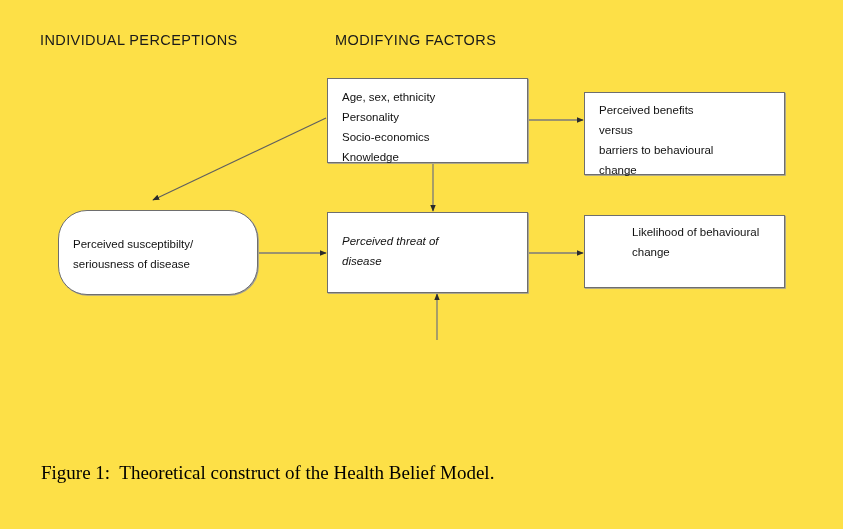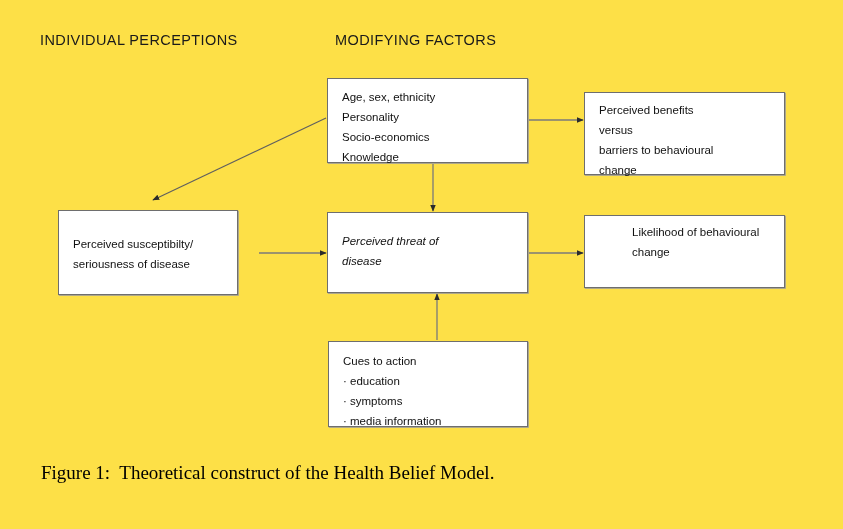--- a/index.html
+++ b/index.html
@@ -53,21 +53,21 @@
 
   
   #box-modifying-factors { left: 327px; top: 78px;  width: 201px; height: 85px; }
   #box-modifying-factors .box-text-wrap { top: 8px; }
 
   
   #box-perceived-benefits { left: 584px; top: 80px; width: 201px; height: 83px; margin-top: 12px; }
   #box-perceived-benefits .box-text-wrap { top: 7px; }
 
   
-  #box-perceived-susceptibility { left: 58px; top: 210px; width: 180px; height: 85px; }
+  #box-perceived-susceptibility { left: 58px; top: 210px; width: 200px; height: 85px; border-radius: 29px; }
   #box-perceived-susceptibility .box-text-wrap { top: 23px; }
 
   
   #box-perceived-threat { left: 327px; top: 212px; width: 201px; height: 81px; font-style: italic; }
   #box-perceived-threat .box-text-wrap { top: 18px; }
 
   
   #box-likelihood-change { left: 584px; top: 215px; width: 201px; height: 73px; }
   #box-likelihood-change .box-text-wrap { top: 6px; margin-left: 33px; }
 
@@ -155,24 +155,16 @@
     </div>
   </div>
 
   <div class="box" id="box-likelihood-change">
     <div class="box-text-wrap">
       <div class="box-text">Likelihood of behavioural
 change</div>
     </div>
   </div>
 
-  <div class="box" id="box-cues-to-action">
-    <div class="box-text-wrap">
-      <div class="box-text">Cues to action
-· education
-· symptoms
-· media information</div>
-    </div>
-  </div>
 
   <div id="figure-caption">Figure 1:  Theoretical construct of the Health Belief Model.</div>
 
 </div>
 
 </body></html>

